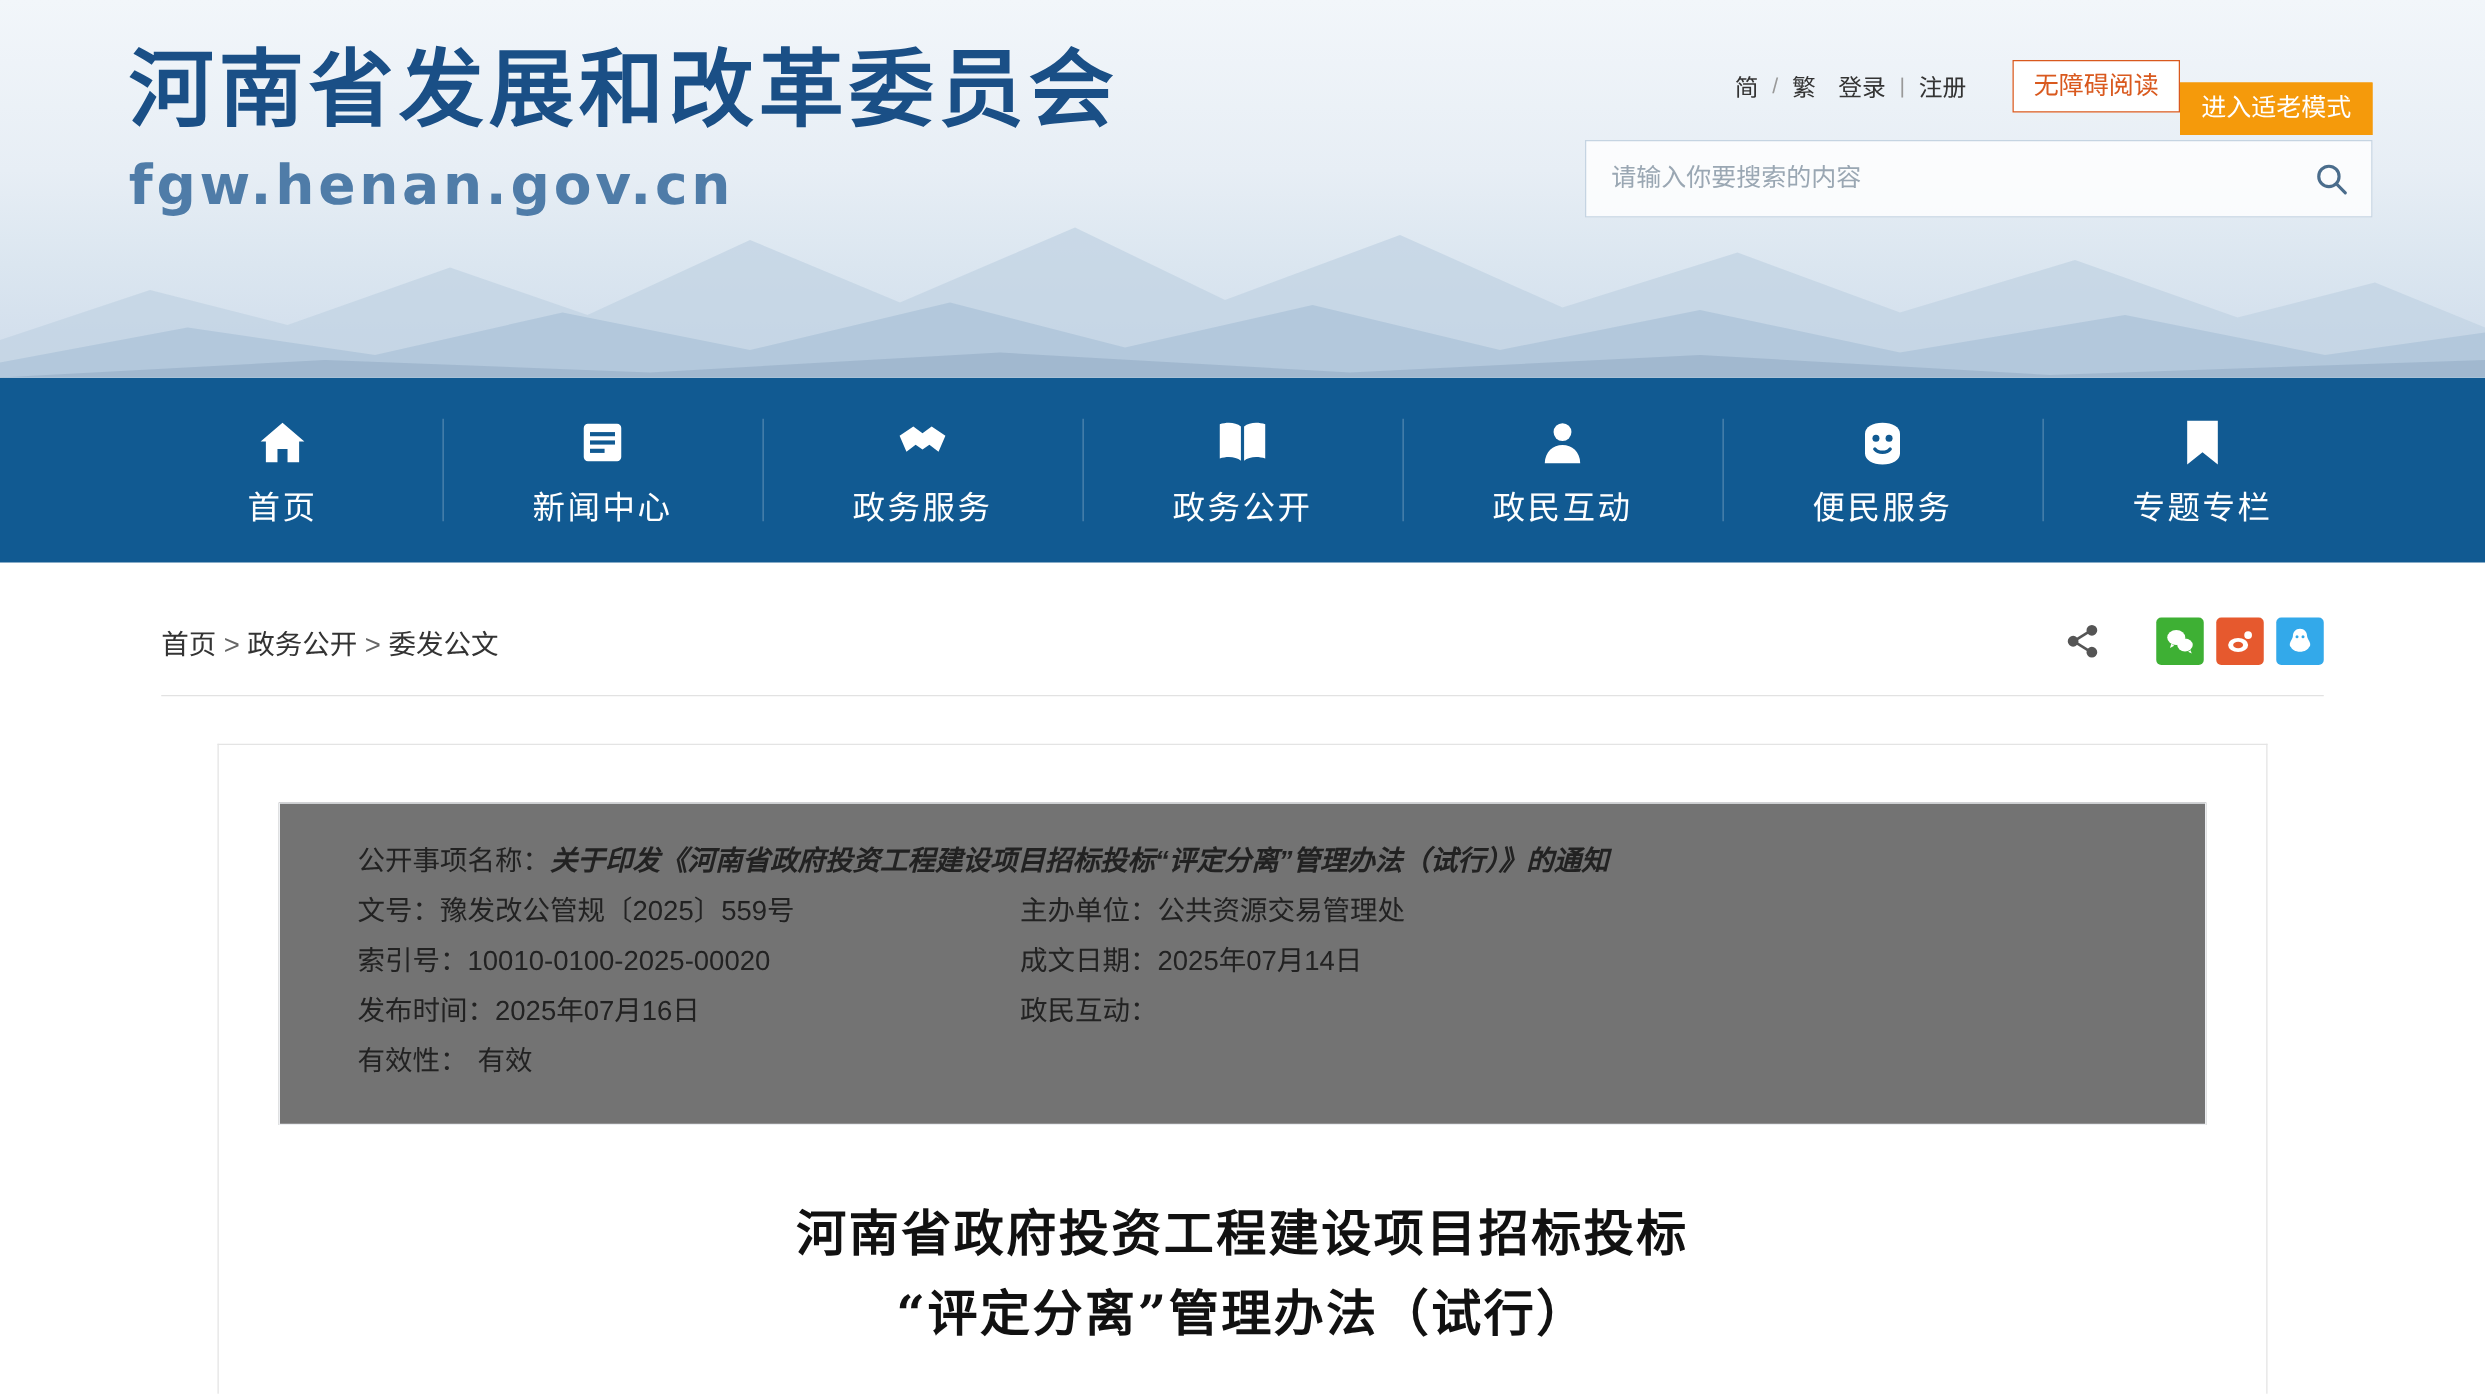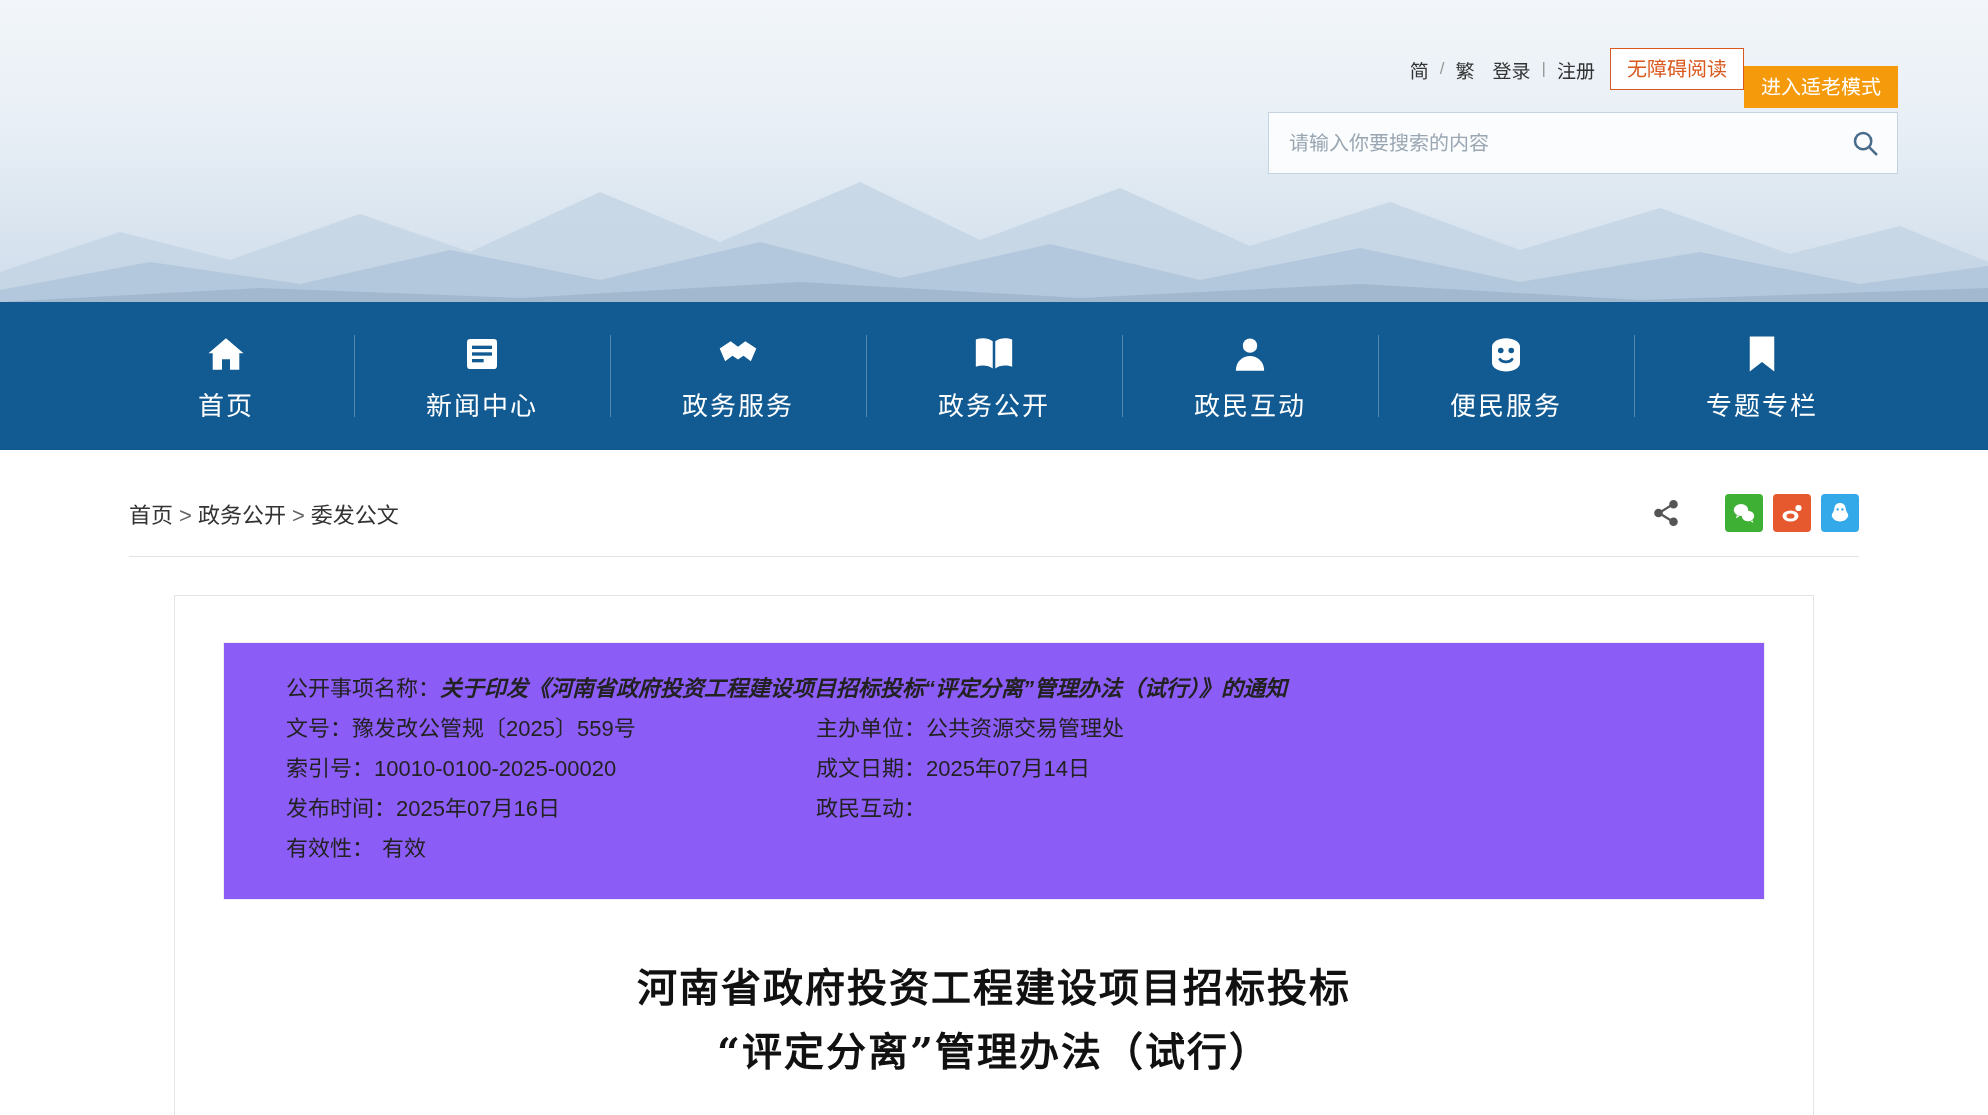--- a/index.html
+++ b/index.html
@@ -61,21 +61,21 @@
     padding: 0 9px;
     text-decoration: none;
     white-space: nowrap;
   }
   .sep {
     color: #999;
     font-size: 17px;
     padding: 0 2px;
   }
   .btn-accessible {
-    margin-left: 6px;
+    margin-left: 28px;
     border: 1px solid #d9591e;
     color: #d9591e;
     background: #ffffff;
     font-size: 20px;
     padding: 10px 16px;
     white-space: nowrap;
     line-height: 1;
   }
   .btn-elder {
     border: 1px solid #f59a0b;
@@ -204,21 +204,21 @@
   }
   .card {
     width: 1640px;
     min-height: 560px;
     border: 1px solid #e4e4e4;
     border-bottom: none;
     background: #ffffff;
     padding: 46px 48px 0 48px;
   }
   .meta-box {
-    background: #8b5cf6;
+    background: #737373;
     border: 1px solid #eceef1;
     padding: 26px 62px 30px 62px;
   }
   .meta-line {
     display: flex;
     font-size: 22px;
     color: #222222;
     line-height: 1.0;
     padding: 9px 0;
   }
@@ -250,20 +250,24 @@
 <body>
 
 <div class="banner">
 
   <svg class="mountain" viewBox="0 0 1988 180" preserveAspectRatio="none">
     <path d="M0,150 L120,110 L230,138 L360,92 L470,130 L600,70 L720,120 L860,60 L980,118 L1120,66 L1250,124 L1390,80 L1520,128 L1660,86 L1790,132 L1900,104 L1988,140 L1988,180 L0,180 Z" fill="#c2d3e3" opacity="0.75"></path>
     <path d="M0,168 L150,140 L300,162 L450,128 L600,158 L760,120 L900,156 L1050,122 L1200,158 L1360,126 L1520,160 L1700,130 L1860,162 L1988,144 L1988,180 L0,180 Z" fill="#aec4d9" opacity="0.8"></path>
     <path d="M0,180 L260,166 L520,176 L800,160 L1080,176 L1360,162 L1640,178 L1988,166 L1988,180 Z" fill="#9db5cd" opacity="0.85"></path>
   </svg>
 
+  <div class="logo-block">
+    <div class="logo-title">河南省发展和改革委员会</div>
+    <div class="logo-url">fgw.henan.gov.cn</div>
+  </div>
 
   <div class="top-right">
     <a class="top-link" href="#">简</a>
     <span class="sep">/</span>
     <a class="top-link" href="#">繁</a>
     <a class="top-link" href="#">登录</a>
     <span class="sep">|</span>
     <a class="top-link" href="#">注册</a>
     <button class="btn-accessible">无障碍阅读</button>
     <button class="btn-elder">进入适老模式</button>

